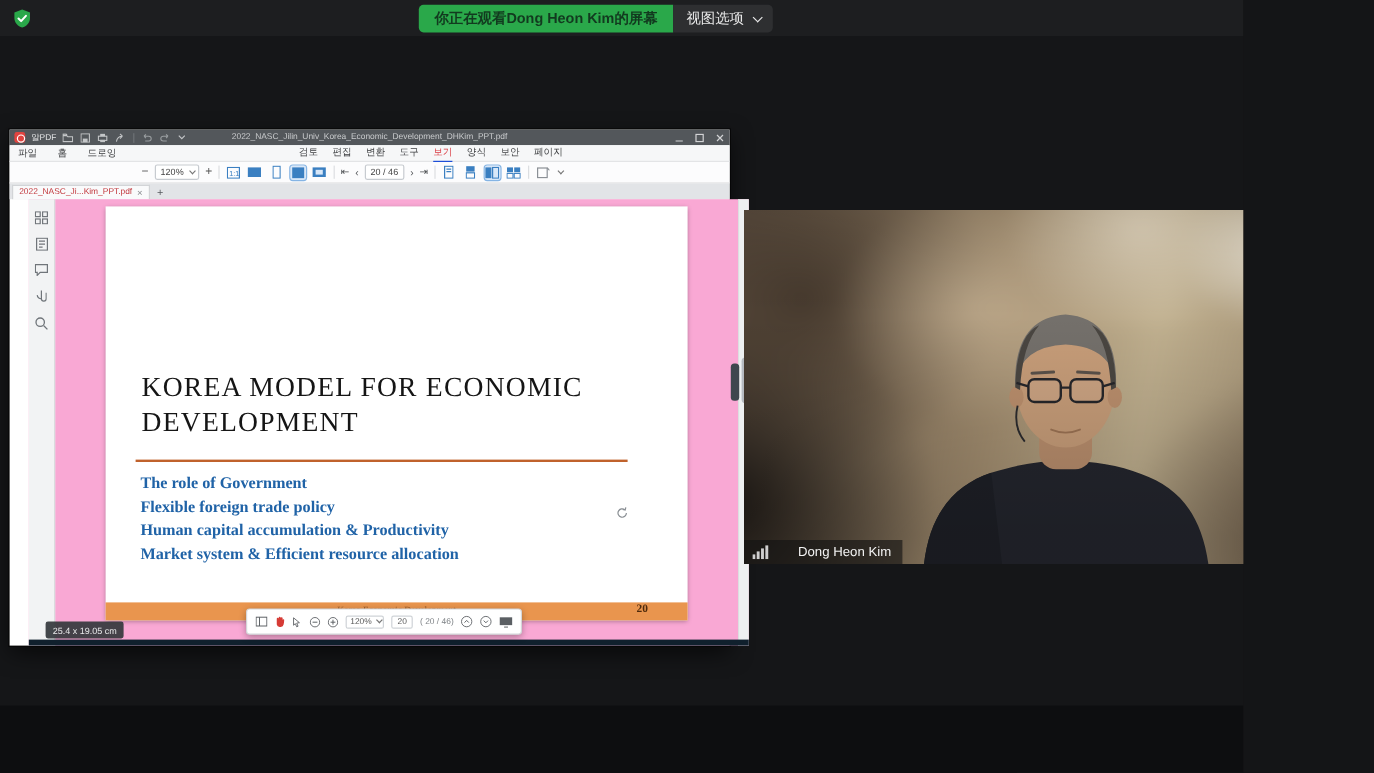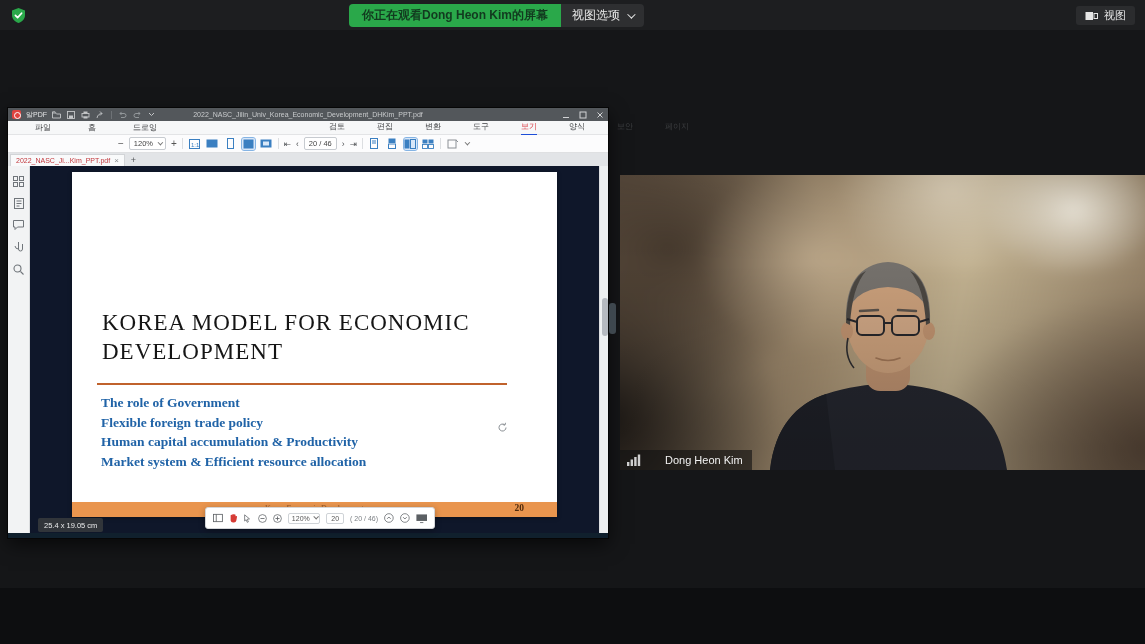--- a/index.html
+++ b/index.html
@@ -1,18 +1,18 @@
 <!DOCTYPE html>
 <html><head>
 <meta charset="utf-8">
 <style>
   * { margin:0; padding:0; box-sizing:border-box; }
   html,body { width:1145px; height:644px; background:#141517; }
   body { font-family:"Liberation Sans","DejaVu Sans",sans-serif; overflow:hidden; }
-  .screen { position:relative; width:1145px; height:644px; background:#151618; overflow:hidden; }
+  .screen { position:relative; width:1036px; height:644px; background:#151618; overflow:hidden; }
 
   
   .top-bar { position:absolute; left:0; top:0; width:1145px; height:30px; background:#1d1e20; }
   .shield-wrap { position:absolute; left:10px; top:7px; width:17px; height:17px; }
   .banner { position:absolute; left:349px; top:4px; height:23px; display:flex; }
   .banner-green { background:#2aa84a; color:#123a1f; font-size:12px; font-weight:bold; display:flex; align-items:center; padding:0 13px; border-radius:4px 0 0 4px; white-space:nowrap; }
   .banner-opts { background:#2e2f31; color:#e8e8e8; font-size:12px; display:flex; align-items:center; gap:7px; padding:0 11px; border-radius:0 4px 4px 0; white-space:nowrap; }
   .chev { display:inline-block; width:6px; height:6px; border-right:1.6px solid currentColor; border-bottom:1.6px solid currentColor; transform:rotate(45deg) translateY(-2px); }
   .view-btn { position:absolute; right:10px; top:6px; height:19px; background:#2b2c2e; border-radius:3px; color:#e6e6e6; font-size:11px; display:flex; align-items:center; gap:6px; padding:0 9px; }
 
@@ -21,41 +21,41 @@
   .titlebar { position:absolute; left:0; top:0; width:100%; height:13px; background:#53575b; display:flex; align-items:center; padding:0 4px; gap:5px; color:#cfd1d3; }
   .app-ico { width:9px; height:9px; background:#e0433f; border-radius:2px; flex:0 0 auto; position:relative; }
   .app-ico::after { content:""; position:absolute; left:2px; top:2px; width:5px; height:5px; border-radius:50%; border:1px solid #fff; }
   .app-name { font-size:7px; color:#e2e3e4; white-space:nowrap; }
   .qat { display:flex; align-items:center; gap:6px; }
   .qat svg { display:block; }
   .tb-title { position:absolute; left:0; right:0; text-align:center; font-size:7px; color:#c9cbcd; pointer-events:none; }
   .win-ctrls { margin-left:auto; display:flex; gap:9px; align-items:center; z-index:2; }
 
   .menubar { position:absolute; left:0; top:13px; width:100%; height:14px; background:#f6f7f8; border-bottom:1px solid #e3e4e6; display:flex; align-items:center; padding:0 7px; color:#3c3e40; font-size:8px; }
-  .menu-item { padding:2px 0; white-space:nowrap;margin-left:20px; }
+  .menu-item { padding:2px 0; white-space:nowrap; }
   .menus-left { display:flex; gap:17px; }
   .menus-right { display:flex; gap:12px; margin-left:152px; }
   .menu-item.active { color:#d9363e; border-bottom:2px solid #1d4ed8; }
 
   .pdftoolbar { position:absolute; left:0; top:27px; width:100%; height:18px; background:#fcfcfd; border-bottom:1px solid #dfe0e2; display:flex; align-items:center; gap:5px; padding:0 6px 0 110px; color:#55585c; }
   .tbtn { font-size:10px; color:#555; line-height:10px; }
   .combo { border:1px solid #c7cbd0; background:#fff; border-radius:2px; font-size:7.5px; color:#444; display:flex; align-items:center; gap:4px; padding:1px 4px; white-space:nowrap; }
   .divider { width:1px; height:11px; background:#dcdee1; }
   .tb-ico { width:13px; height:12px; display:flex; align-items:center; justify-content:center; border-radius:2px; }
   .tb-ico.selected { background:#d8e7f8; outline:1px solid #85b4e4; }
   .pagebox { border:1px solid #c7cbd0; background:#fff; border-radius:2px; font-size:7.5px; color:#444; padding:1px 4px; white-space:nowrap; }
   .navg { font-size:8.5px; color:#4e5berk4; color:#4e5154; }
 
   .tabbar { position:absolute; left:0; top:45px; width:100%; height:13px; background:#e2e4e7; display:flex; align-items:flex-end; }
   .tab { height:12px; background:#f9fafb; border:1px solid #d2d4d7; border-bottom:none; display:flex; align-items:center; gap:4px; padding:0 5px; margin-left:2px; }
   .tab-label { color:#c2383d; font-size:7px; white-space:nowrap; }
   .tab-close { color:#8b8e91; font-size:8px; }
   .newtab { color:#55585c; font-size:9px; margin-left:6px; align-self:center; }
 
-  .win-body { position:absolute; left:0; top:58px; width:100%; height:372px; background:#0f172a; }
+  .win-body { position:absolute; left:16px; top:58px; width:100%; height:372px; background:#f9a8d4; }
   .side-rail { position:absolute; left:0; top:0; width:22px; height:100%; background:#f2f3f4; border-right:1px solid #dadcde; display:flex; flex-direction:column; align-items:center; gap:11px; padding-top:10px; }
   .doc-area { position:absolute; left:23px; top:0; right:9px; height:100%; overflow:hidden; }
   .page { position:absolute; left:41px; top:6px; width:485px; height:345px; background:#fff; box-shadow:0 1px 4px rgba(0,0,0,.35); }
   .slide-title { position:absolute; left:30px; top:136px; width:404px; font-family:"Liberation Serif","DejaVu Serif",serif; font-size:23px; line-height:29px; letter-spacing:1px; color:#151515; }
   .slide-rule { position:absolute; left:25px; top:211px; width:410px; height:2px; background:#c0622c; }
   .bullets { position:absolute; left:29px; top:221px; width:420px; font-family:"Liberation Serif","DejaVu Serif",serif; font-weight:bold; font-size:13.5px; line-height:19.5px; color:#2063a7; }
   .slide-footer { position:absolute; left:0; bottom:0; width:100%; height:15px; background:#e9954e; }
   .footer-text { position:absolute; left:0; right:0; top:2px; text-align:center; font-family:"Liberation Serif","DejaVu Serif",serif; font-size:8px; color:rgba(96,50,14,.6); }
   .footer-page { position:absolute; right:33px; top:1px; font-family:"Liberation Serif","DejaVu Serif",serif; font-weight:bold; font-size:9.5px; color:#4f2a0c; }
   .busy-cursor { position:absolute; left:425px; top:250px; }

